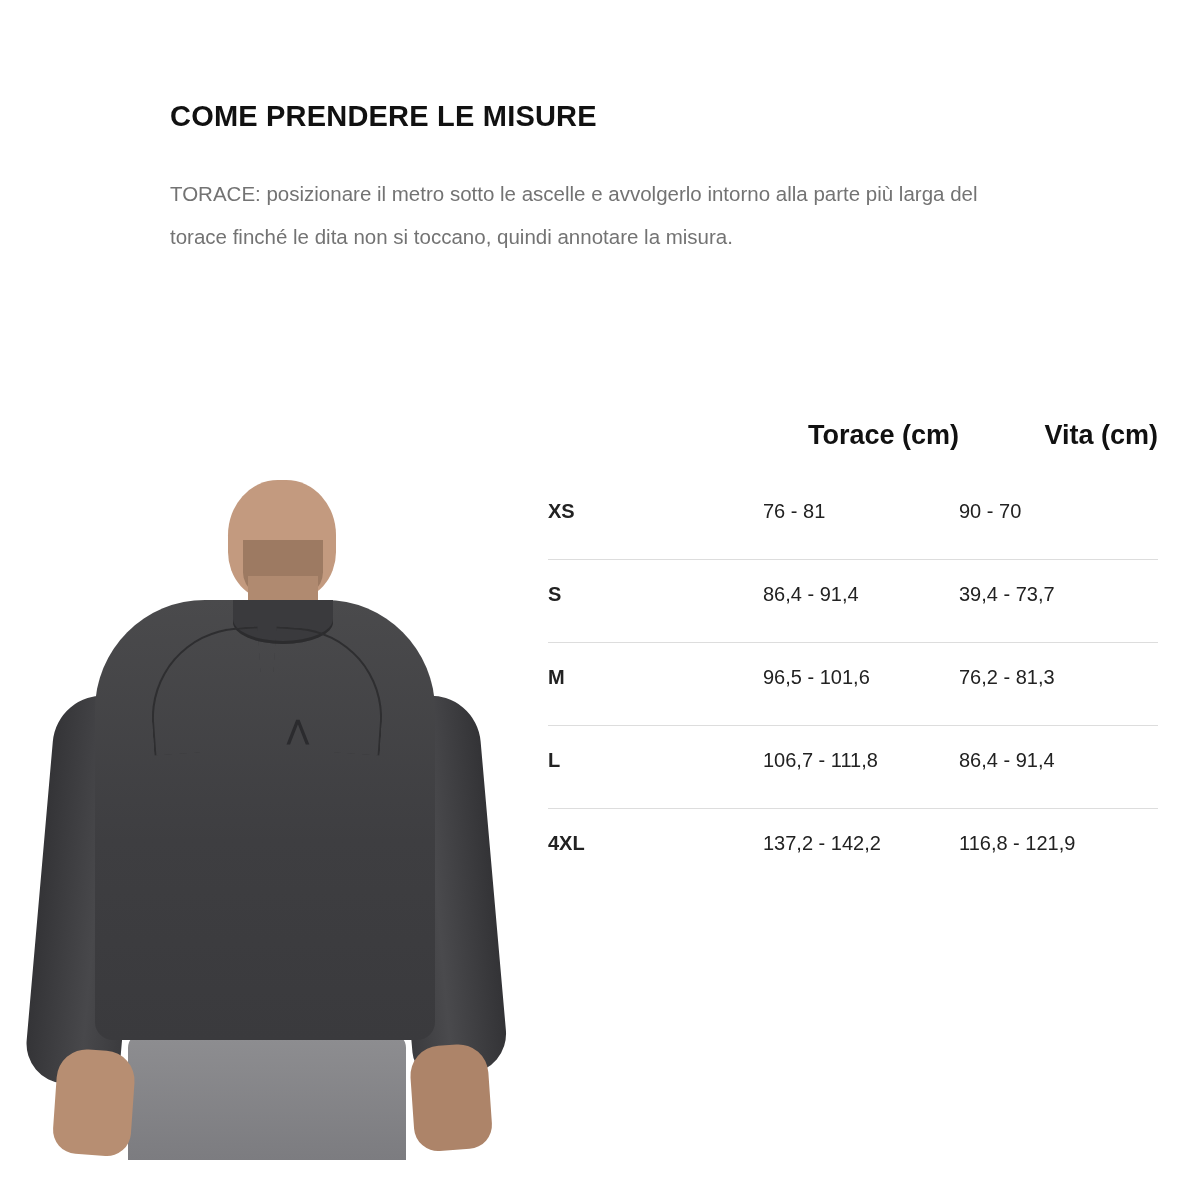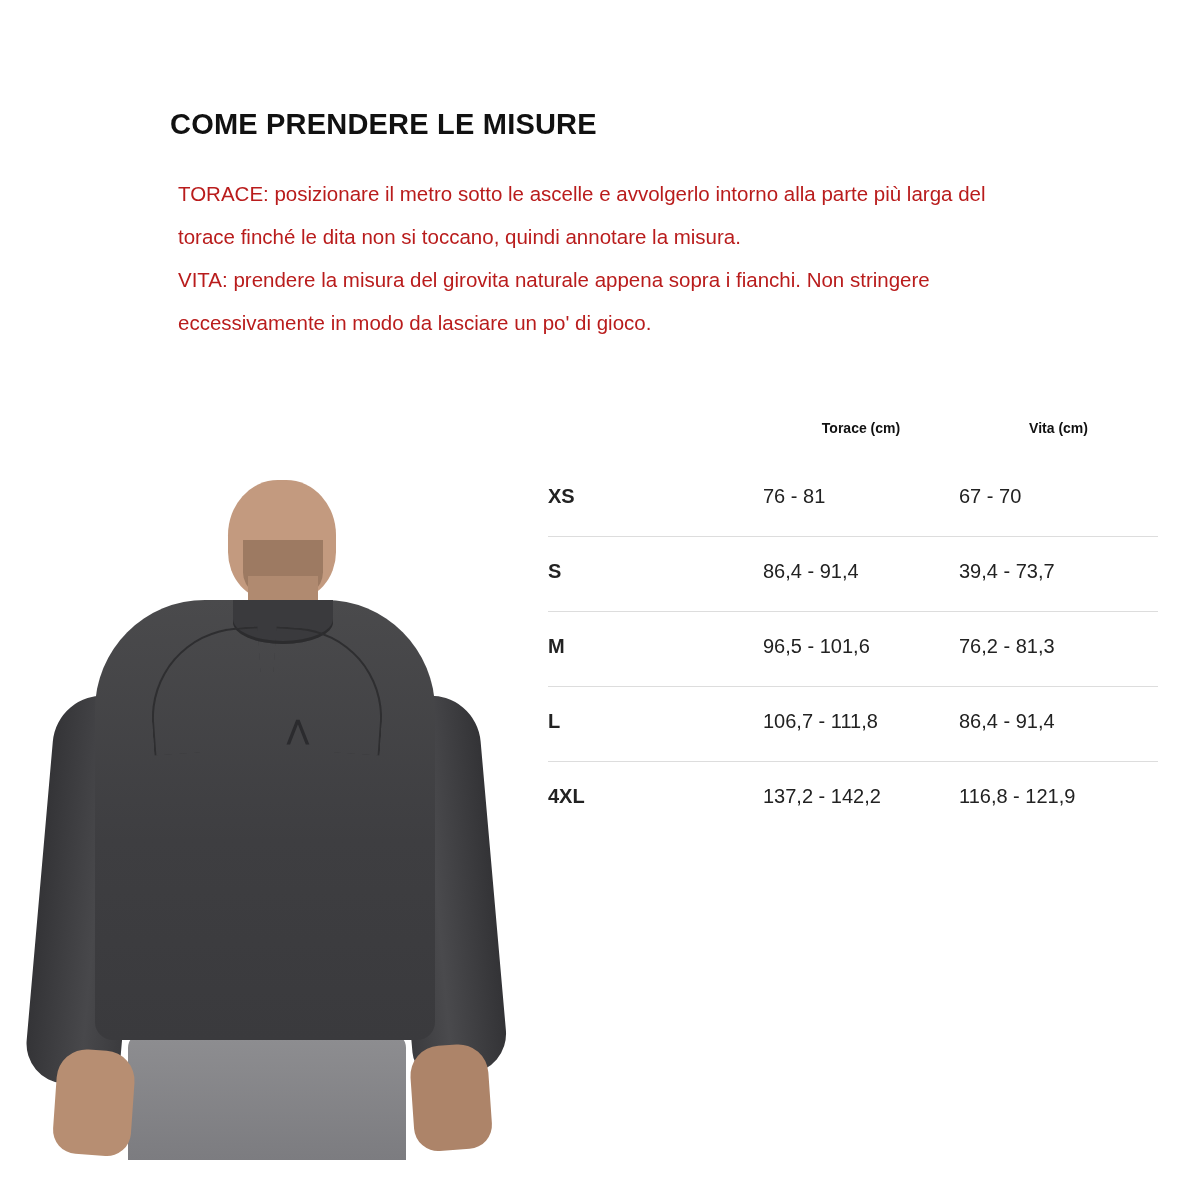--- a/index.html
+++ b/index.html
@@ -22,31 +22,29 @@
 
   
   .heading {
     position: absolute;
     left: 170px;
     top: 100px;
     font-size: 29px;
     font-weight: bold;
     letter-spacing: 0.2px;
     color: #111111;
-    margin-top: 8px;
   }
   .intro {
     position: absolute;
     left: 170px;
     top: 172px;
     width: 860px;
     font-size: 20.5px;
     line-height: 43px;
-    color: #b91c1c;
-    margin-left: 8px;
+    color: #737373;
   }
   .intro p {
     margin: 0;
   }
 
   
   .figure {
     position: absolute;
     left: 0px;
     top: 480px;
@@ -200,29 +198,29 @@
     top: 420px;
     width: 610px;
   }
   table.size-table {
     border-collapse: collapse;
     width: 610px;
     font-size: 20px;
     color: #222222;
   }
   table.size-table th {
-    text-align: center;
+    text-align: right;
     font-weight: bold;
-    font-size: 14px;
+    font-size: 27px;
     padding: 0 0 26px 0;
     color: #111111;
     border: none;
   }
   table.size-table td {
-    padding: 23px 0 28px 0;
+    padding: 23px 0 36px 0;
     border-top: 1px solid #dddddd;
     vertical-align: middle;
     white-space: nowrap;
   }
   table.size-table tbody tr:first-child td {
     border-top: none;
   }
   .col-size { width: 215px; font-weight: bold; }
   .col-chest { width: 196px; }
   .col-waist { width: 199px; }
@@ -230,21 +228,20 @@
 </style>
 </head>
 <body>
 
 <div class="page">
 
   <div class="heading">COME PRENDERE LE MISURE</div>
 
   <div class="intro">
     <p>TORACE: posizionare il metro sotto le ascelle e avvolgerlo intorno alla parte più larga del torace finché le dita non si toccano, quindi annotare la misura.</p>
-    <p>VITA: prendere la misura del girovita naturale appena sopra i fianchi. Non stringere eccessivamente in modo da lasciare un po' di gioco.</p>
   </div>
 
   <div class="figure">
     <div class="photo">
       <div class="head"></div>
       <div class="chin-shadow"></div>
       <div class="neck"></div>
       <div class="arm-left"></div>
       <div class="arm-right"></div>
       <div class="shorts"></div>
@@ -265,21 +262,21 @@
         <tr>
           <th class="col-size"></th>
           <th class="col-chest">Torace (cm)</th>
           <th class="col-waist">Vita (cm)</th>
         </tr>
       </thead>
       <tbody>
         <tr>
           <td class="col-size">XS</td>
           <td class="col-chest">76 - 81</td>
-          <td class="col-waist">67 - 70</td>
+          <td class="col-waist">90 - 70</td>
         </tr>
         <tr>
           <td class="col-size">S</td>
           <td class="col-chest">86,4 - 91,4</td>
           <td class="col-waist">39,4 - 73,7</td>
         </tr>
         <tr>
           <td class="col-size">M</td>
           <td class="col-chest">96,5 - 101,6</td>
           <td class="col-waist">76,2 - 81,3</td>

